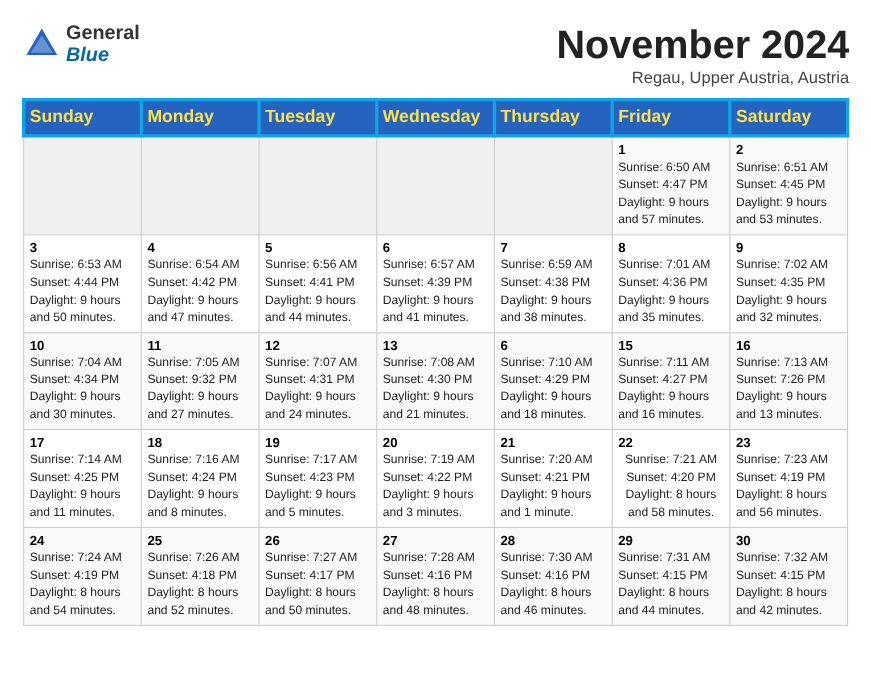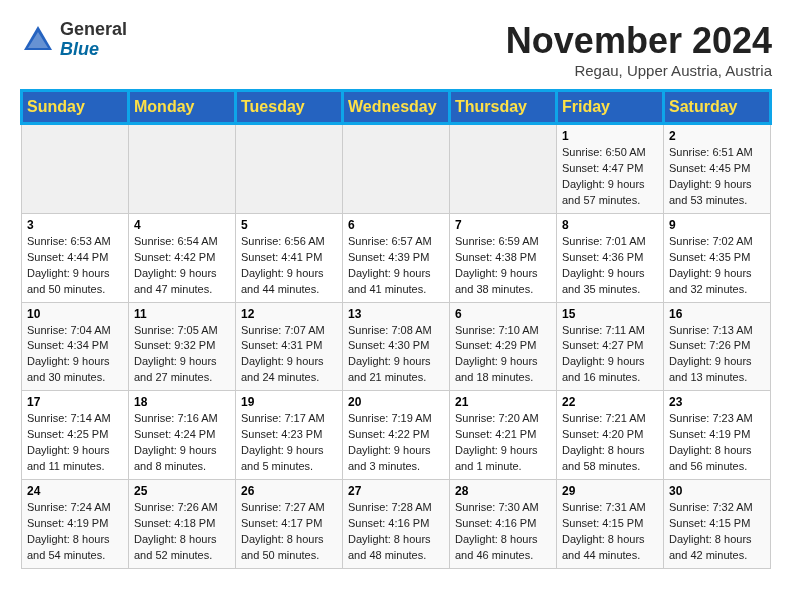--- a/index.html
+++ b/index.html
@@ -254,21 +254,21 @@
 Daylight: 9 hours and 3 minutes.</div>
         </td>
         <td>
           <span class="day-num">21</span>
           <div class="day-detail" style="white-space: pre-line;">Sunrise: 7:20 AM
 Sunset: 4:21 PM
 Daylight: 9 hours and 1 minute.</div>
         </td>
         <td>
           <span class="day-num">22</span>
-          <div class="day-detail" style="white-space: pre-line;">Sunrise: 7:21 AM
+          <div class="day-detail" style="white-space: pre-line; text-align: center;">Sunrise: 7:21 AM
 Sunset: 4:20 PM
 Daylight: 8 hours and 58 minutes.</div>
         </td>
         <td>
           <span class="day-num">23</span>
           <div class="day-detail" style="white-space: pre-line;">Sunrise: 7:23 AM
 Sunset: 4:19 PM
 Daylight: 8 hours and 56 minutes.</div>
         </td>
       </tr>

